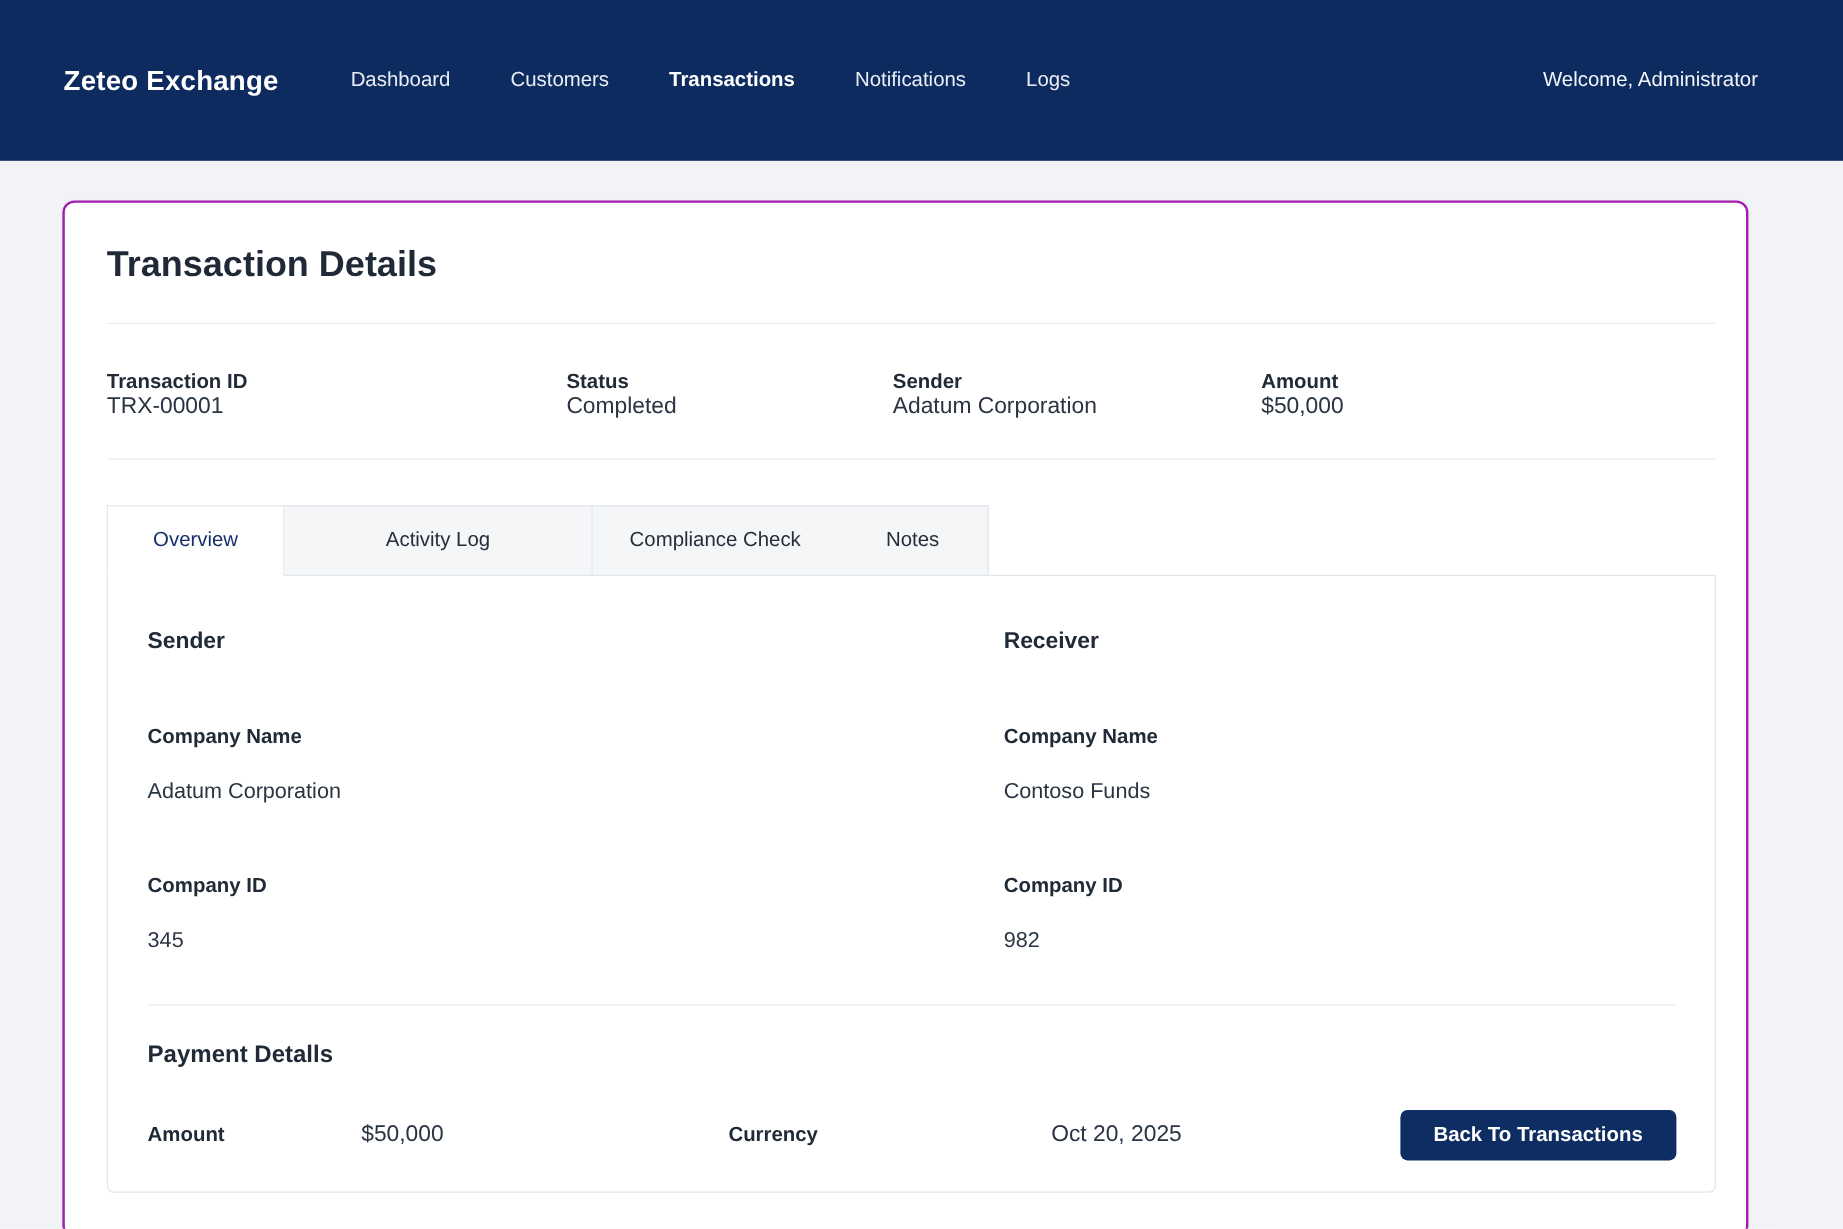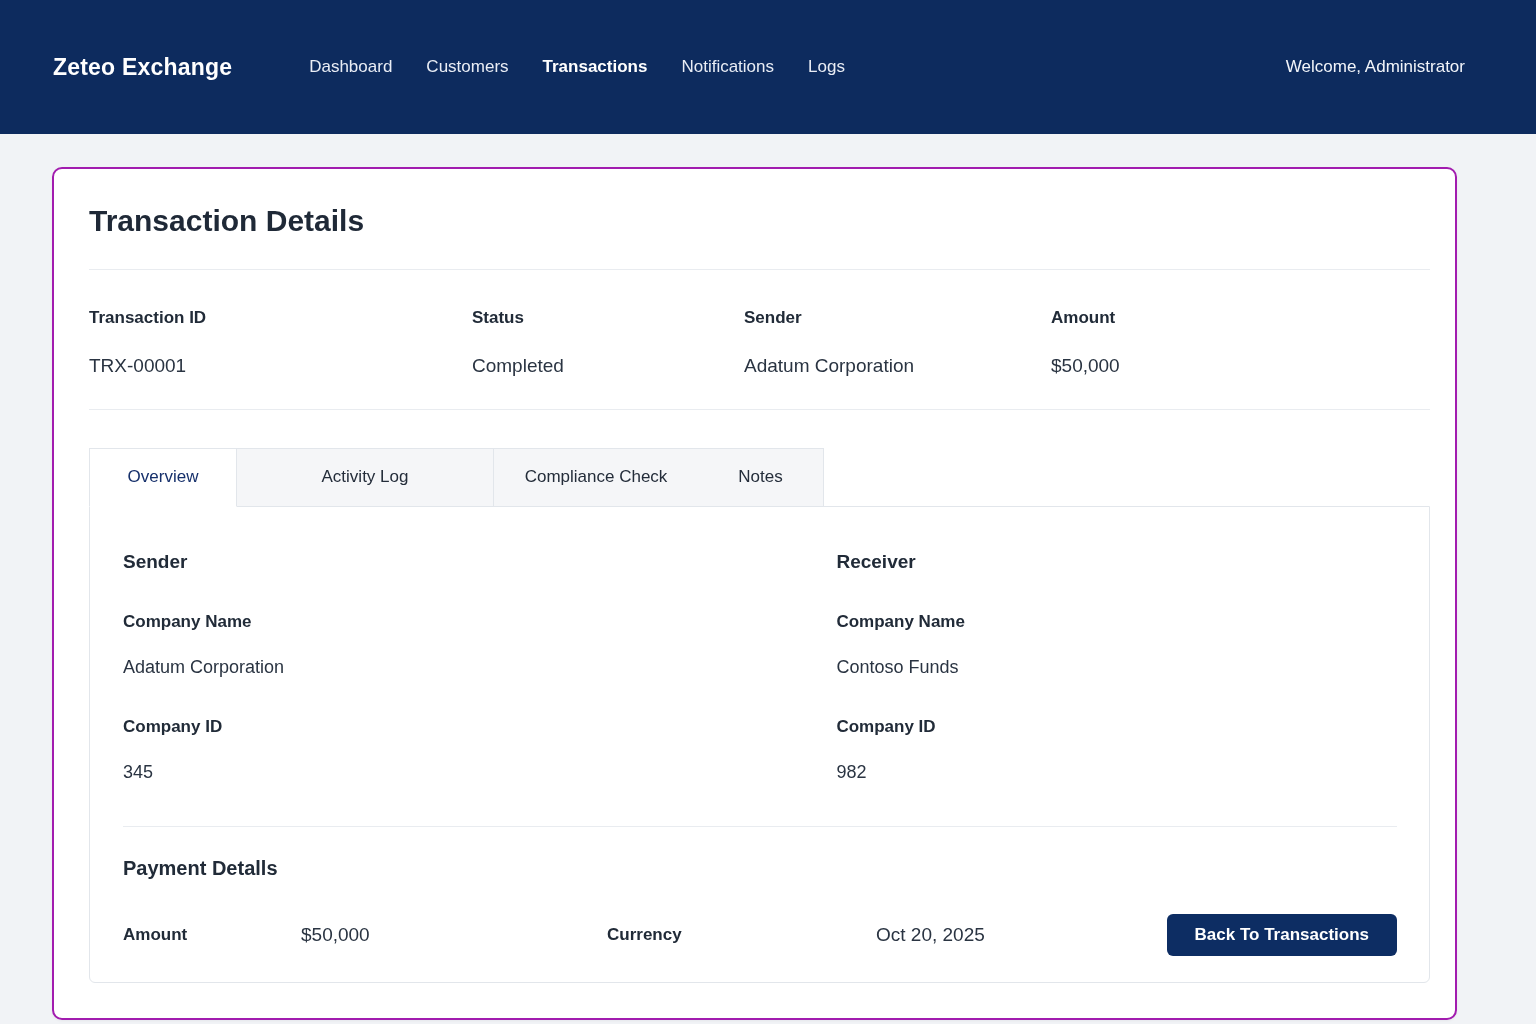--- a/index.html
+++ b/index.html
@@ -33,22 +33,22 @@
   .brand{
     font-size:23px;
     font-weight:700;
     color:#ffffff;
     letter-spacing:.2px;
     cursor:pointer;
   }
   .main-nav{
     display:flex;
     align-items:center;
-    margin-left:77px;
-    gap:34px;
+    margin-left:60px;
+    gap:50px;
   }
   .nav-item{
     font-size:17px;
     color:var(--nav-text);
     cursor:pointer;
     text-decoration:none;
   }
   .nav-item.active{
     color:#ffffff;
     font-weight:700;
@@ -89,21 +89,20 @@
   }
   .field-label{
     font-size:17px;
     font-weight:700;
     color:#212b38;
   }
   .field-value{
     font-size:19px;
     font-weight:400;
     color:#2a3442;
-    margin-top:27px;
   }
 
   
   .tab-bar{
     display:flex;
     margin-top:38px;
     position:relative;
     z-index:1;
   }
   .tab{
@@ -138,21 +137,21 @@
   }
   .party-grid{
     display:grid;
     grid-template-columns:56% 44%;
   }
   .section-heading{
     font-size:19px;
     font-weight:700;
     color:#212b38;
   }
-  .party-field{margin-top:39px;}
+  .party-field{margin-top:58px;}
   .party-field .field-value{
     font-size:18px;
     margin-top:25px;
   }
   .panel-divider{
     border-top:1px solid #e9ecf0;
     margin-top:43px;
   }
   .payment-heading{
     font-size:20px;

